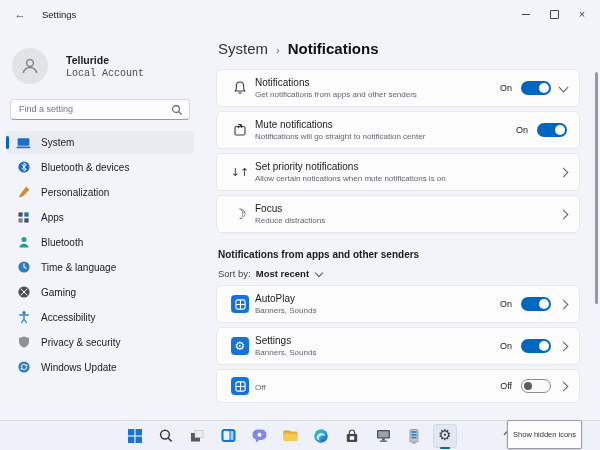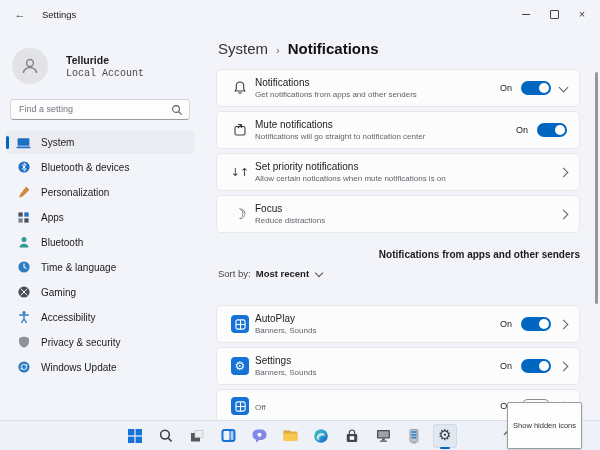--- a/index.html
+++ b/index.html
@@ -54,42 +54,42 @@
   .card-right{display:flex;align-items:center;gap:9px;margin-left:10px;}
   .state-label{font-size:9px;color:#1b1b1b;}
   .toggle{width:30px;height:14px;border-radius:8px;position:relative;flex:none;}
   .toggle.on{background:#0067c0;}
   .toggle.on::after{content:"";position:absolute;right:2px;top:2px;width:10px;height:10px;border-radius:50%;background:#fff;}
   .toggle.off{background:#fbfbfb;border:1px solid #8a8a8f;box-sizing:border-box;}
   .toggle.off::after{content:"";position:absolute;left:2px;top:2px;width:8px;height:8px;border-radius:50%;background:#5c5c60;}
   .chev{width:6px;height:6px;border-right:1.4px solid #5f5f64;border-bottom:1.4px solid #5f5f64;flex:none;}
   .chev.down{transform:rotate(45deg);margin-top:-2px;}
   .chev.right{transform:rotate(-45deg);}
-  .section-title{font-size:10px;font-weight:bold;margin:16px 0 8px 2px;text-align:right;}
-  .sort-row{display:flex;align-items:center;gap:5px;margin:0 0 26px 2px;font-size:9.5px;color:#444;}
+  .section-title{font-size:10px;font-weight:bold;margin:16px 0 8px 2px;}
+  .sort-row{display:flex;align-items:center;gap:5px;margin:0 0 6px 2px;font-size:9.5px;color:#444;}
   .sort-value{font-weight:bold;color:#1b1b1b;}
   .sort-chev{width:5px;height:5px;border-right:1.2px solid #555;border-bottom:1.2px solid #555;transform:rotate(45deg);margin-left:2px;margin-top:-2px;}
   .app-ic{width:30px;flex:none;display:flex;align-items:center;justify-content:center;}
   .blue-sq{width:18px;height:18px;border-radius:4px;background:#1573d6;display:flex;align-items:center;justify-content:center;color:#fff;}
   .scrollbar{position:absolute;right:2px;top:72px;width:3px;height:232px;background:#97979c;border-radius:2px;}
 
   
   .taskbar{position:absolute;left:0;right:0;bottom:0;height:29px;background:#eef1f8;border-top:1px solid #d9dde5;
       display:flex;align-items:center;}
   .tb-center{position:absolute;left:50%;transform:translateX(-53%);display:flex;align-items:center;gap:7px;}
   .tb-icon{width:24px;height:24px;display:flex;align-items:center;justify-content:center;border-radius:4px;position:relative;}
   .tb-icon.active{background:#e2e8f2;box-shadow:0 0 0 1px #d2d8e4 inset;}
   .tb-icon.active::after{content:"";position:absolute;left:7px;bottom:-1px;width:10px;height:2px;border-radius:2px;background:#0067c0;}
   .gear-glyph{font-size:15px;color:#3d4147;line-height:1;}
   .tray{position:absolute;right:15px;top:2px;display:flex;align-items:center;gap:7px;height:20px;}
   .tray-chev{width:6px;height:6px;border-right:1.3px solid #444;border-bottom:1.3px solid #444;transform:rotate(-135deg);margin-top:3px;}
   .tray-time{font-size:8px;color:#222;}
   .tray-moon{font-size:10px;color:#3a3a3a;line-height:1;}
   .tooltip{position:absolute;right:18px;bottom:1px;background:#fdfdfd;border:1px solid #9d9da2;border-radius:2px;
-      padding:18px 5px;font-size:7.5px;color:#333;box-shadow:0 1px 2px rgba(0,0,0,.18);white-space:nowrap;}
+      padding:9px 5px;font-size:7.5px;color:#333;box-shadow:0 1px 2px rgba(0,0,0,.18);white-space:nowrap;}
 </style>
 </head>
 <body>
 
 <div class="screen">
 
   <div class="titlebar">
     <div class="back-btn">←</div>
     <div class="tb-title">Settings</div>
     <div class="win-controls">

